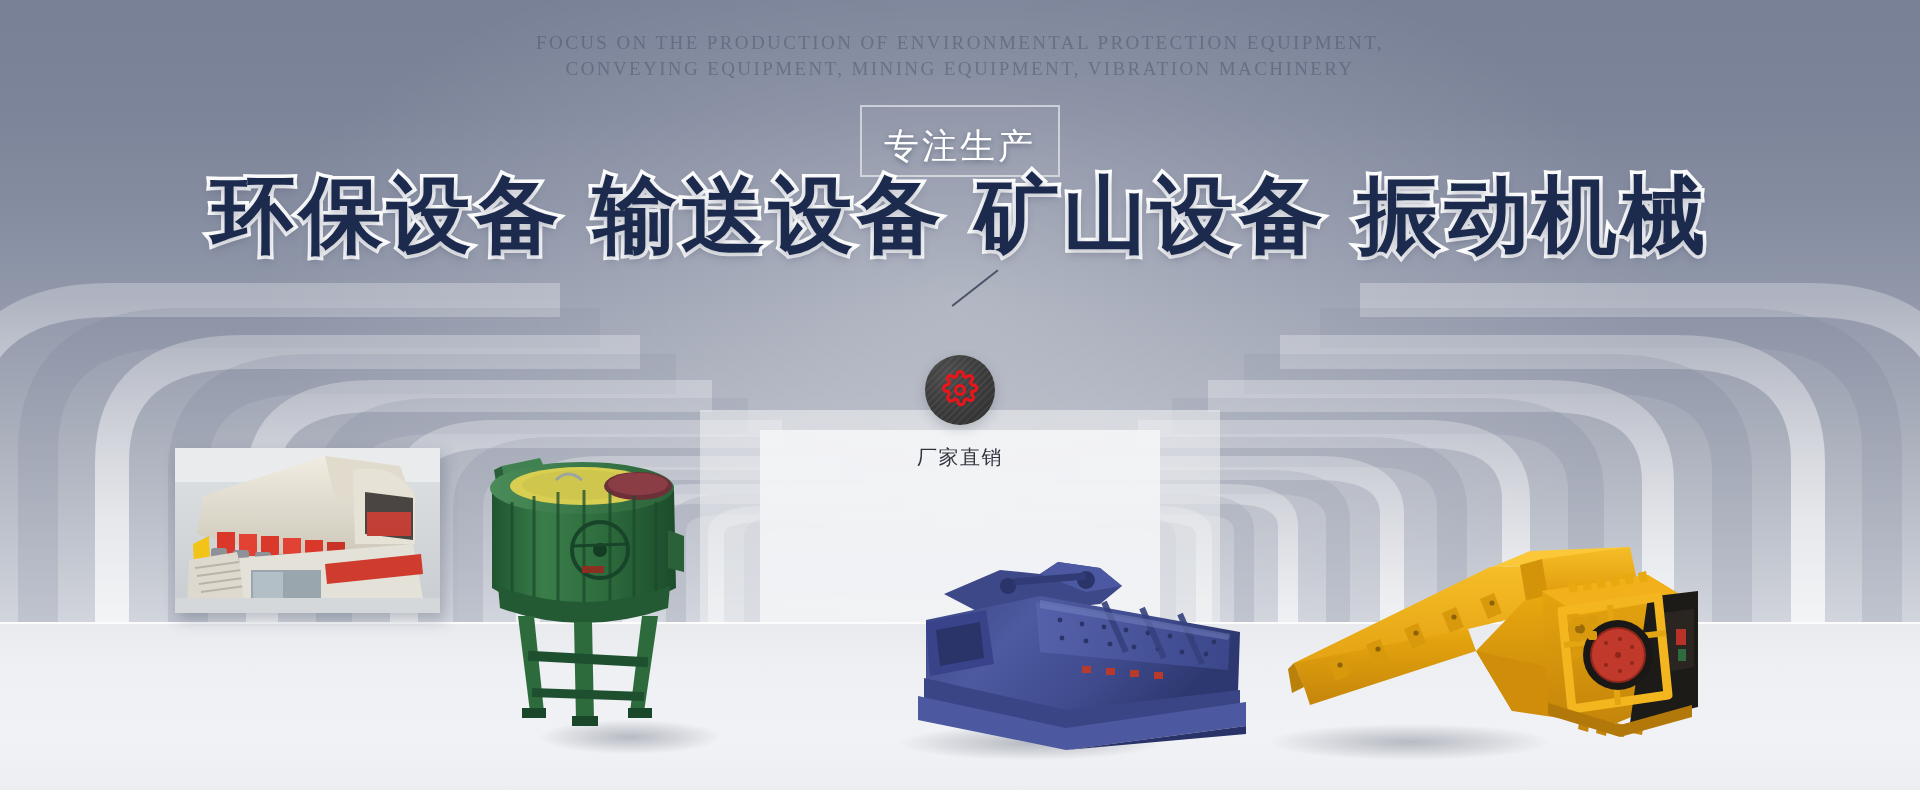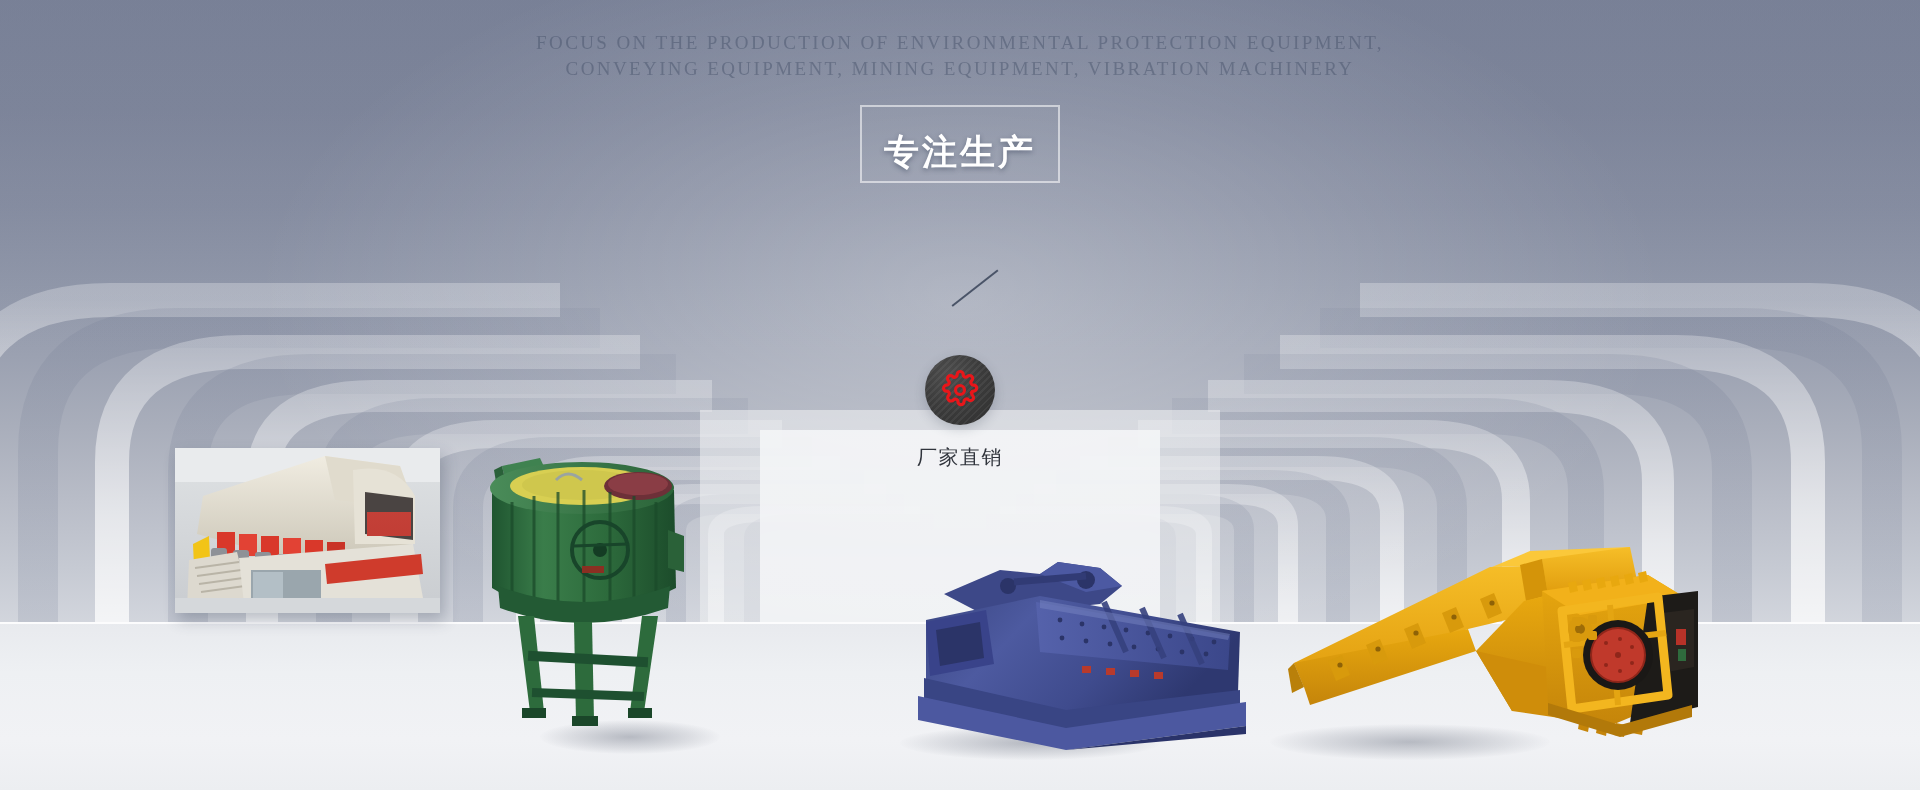--- a/index.html
+++ b/index.html
@@ -41,23 +41,23 @@
     position:absolute; top:30px; left:0; width:1920px; text-align:center;
     font-family:"Liberation Serif","DejaVu Serif",serif;
     font-size:19px; letter-spacing:2.4px; line-height:26px;
     color:rgba(58,70,96,.40);
     white-space:pre-line;
   }
 
   
   .badge{
     position:absolute; left:50%; top:105px; transform:translateX(-50%);
-    padding:27px 22px 12px;
+    padding:21px 22px 12px;
     border:2px solid rgba(255,255,255,.55);
-    color:#fff; font-size:35px; font-weight:700; letter-spacing:3px;
+    color:#fff; font-size:35px; font-weight:400; letter-spacing:3px;
     line-height:1; text-shadow:0 2px 5px rgba(40,50,75,.45);
     background:rgba(255,255,255,.03);
   }
 
   
   .headline{
     position:absolute; left:0; top:168px; width:1920px; text-align:center;
     font-size:84px; font-weight:700; letter-spacing:4px; line-height:1.12;
     color:#1b2a4d;
     -webkit-text-stroke:7px #ffffff;
@@ -178,20 +178,21 @@
   </div>
 
   <div class="wash"></div>
   <div class="floor"></div>
 
   <div class="eyebrow">FOCUS ON THE PRODUCTION OF ENVIRONMENTAL PROTECTION EQUIPMENT,
 CONVEYING EQUIPMENT, MINING EQUIPMENT, VIBRATION MACHINERY</div>
 
   <div class="badge">专注生产</div>
 
+  <div class="headline"><span>环保设备</span><span class="gap"></span><span>输送设备</span><span class="gap"></span><span>矿山设备</span><span class="gap"></span><span>振动机械</span></div>
 
   <div class="tick"></div>
 
   <div class="features">
 
     <div class="feature">
       <div class="circle">
         <svg width="40" height="40" viewBox="0 0 24 24" fill="none" stroke="#e8161a" stroke-width="1.9" stroke-linecap="round" stroke-linejoin="round">
           <circle cx="12" cy="12" r="2.7"></circle>
           <path d="M19.2 13.6a1.5 1.5 0 0 0 .3 1.65l.05.05a1.8 1.8 0 1 1-2.55 2.55l-.05-.05a1.5 1.5 0 0 0-1.65-.3 1.5 1.5 0 0 0-.9 1.37v.13a1.8 1.8 0 0 1-3.6 0v-.07a1.5 1.5 0 0 0-.98-1.37 1.5 1.5 0 0 0-1.65.3l-.05.05A1.8 1.8 0 1 1 5.1 15.3l.05-.05a1.5 1.5 0 0 0 .3-1.65 1.5 1.5 0 0 0-1.37-.9h-.13a1.8 1.8 0 0 1 0-3.6h.07a1.5 1.5 0 0 0 1.37-.98 1.5 1.5 0 0 0-.3-1.65l-.05-.05A1.8 1.8 0 1 1 7.6 3.87l.05.05a1.5 1.5 0 0 0 1.65.3h.07A1.5 1.5 0 0 0 10.3 2.85v-.13a1.8 1.8 0 0 1 3.6 0v.07a1.5 1.5 0 0 0 .9 1.37 1.5 1.5 0 0 0 1.65-.3l.05-.05a1.8 1.8 0 1 1 2.55 2.55l-.05.05a1.5 1.5 0 0 0-.3 1.65v.07a1.5 1.5 0 0 0 1.37.9h.13a1.8 1.8 0 0 1 0 3.6h-.07a1.5 1.5 0 0 0-1.37.9z"></path>

